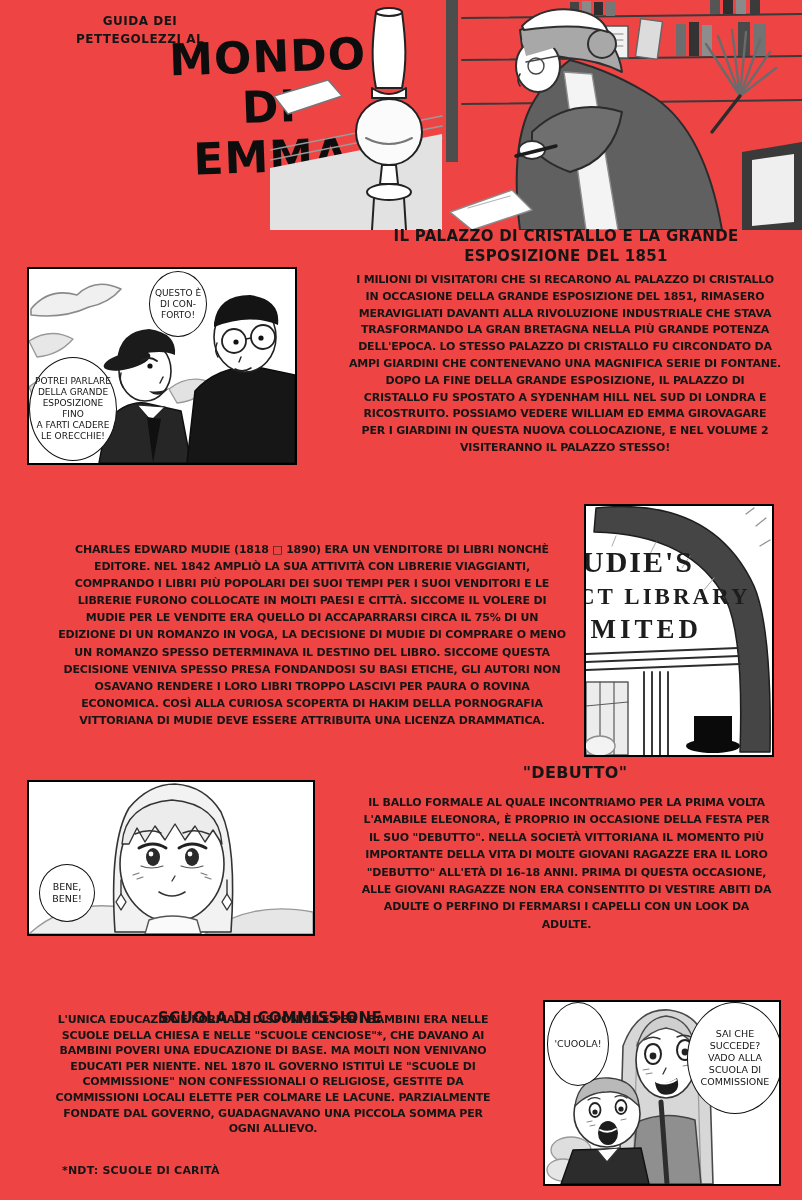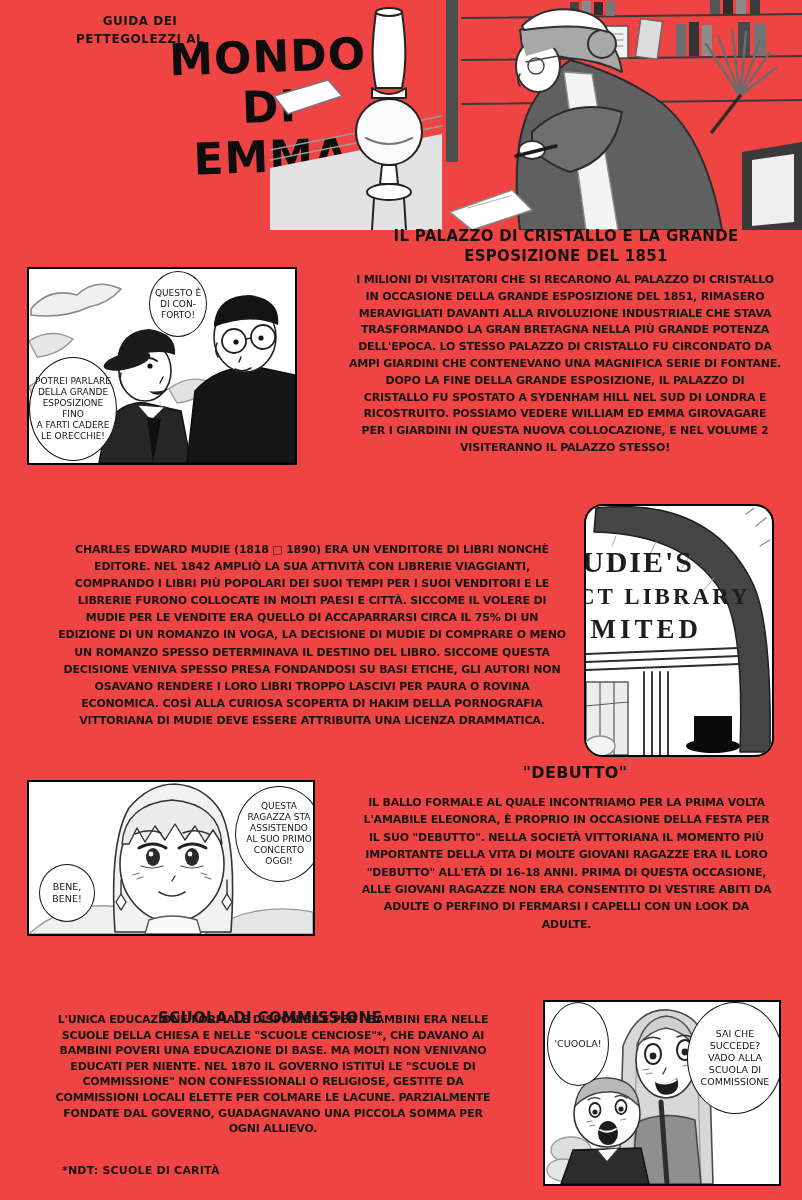--- a/index.html
+++ b/index.html
@@ -179,21 +179,21 @@
 COMPRANDO I LIBRI PIÙ POPOLARI DEI SUOI TEMPI PER I SUOI VENDITORI E LE
 LIBRERIE FURONO COLLOCATE IN MOLTI PAESI E CITTÀ. SICCOME IL VOLERE DI
 MUDIE PER LE VENDITE ERA QUELLO DI ACCAPARRARSI CIRCA IL 75% DI UN
 EDIZIONE DI UN ROMANZO IN VOGA, LA DECISIONE DI MUDIE DI COMPRARE O MENO
 UN ROMANZO SPESSO DETERMINAVA IL DESTINO DEL LIBRO. SICCOME QUESTA
 DECISIONE VENIVA SPESSO PRESA FONDANDOSI SU BASI ETICHE, GLI AUTORI NON
 OSAVANO RENDERE I LORO LIBRI TROPPO LASCIVI PER PAURA O ROVINA
 ECONOMICA. COSÌ ALLA CURIOSA SCOPERTA DI HAKIM DELLA PORNOGRAFIA
 VITTORIANA DI MUDIE DEVE ESSERE ATTRIBUITA UNA LICENZA DRAMMATICA.</div>
 
-  <div class="panel" style="left:584px;top:504px;width:190px;height:253px;border-radius:19px;">
+  <div class="panel" style="left:584px;top:504px;width:190px;height:253px;">
     <svg width="186" height="249" viewBox="0 0 186 249" class="art">
       <g stroke="#8f8f8f" stroke-width="1.2">
         <line x1="160" y1="8" x2="168" y2="2"></line>
           <line x1="170" y1="20" x2="180" y2="12"></line>
         <line x1="174" y1="40" x2="184" y2="34"></line>
       </g>
       <path d="M10,2 Q126,-10 168,80 Q186,122 184,246 L154,246 Q158,132 140,94 Q106,28 8,26 Z" fill="#454545" stroke="#1e1e1e" stroke-width="1.5"></path>
       <g stroke="#aaa" stroke-width="1">
         <line x1="30" y1="30" x2="26" y2="40"></line>
           <line x1="70" y1="36" x2="64" y2="48"></line>
@@ -264,26 +264,20 @@
       <path d="M146,94 L143,99" stroke="#333" stroke-width="1.3" fill="none"></path>
       <path d="M130,110 Q143,118 156,110" fill="none" stroke="#333" stroke-width="1.6"></path>
       <g stroke="#333" stroke-width="1.4" fill="#fff">
         <line x1="92" y1="98" x2="92" y2="112"></line>
           <polygon points="92,112 87,120 92,128 97,120"></polygon>
         <line x1="198" y1="98" x2="198" y2="112"></line>
           <polygon points="198,112 193,120 198,128 203,120"></polygon>
       </g>
       <path d="M120,138 Q143,130 168,138 L172,152 L116,152 Z" fill="#fafafa" stroke="#555" stroke-width="1.4"></path>
     </svg>
-    <div class="bubble" style="left:206px;top:4px;width:88px;height:96px;font-size:9px;line-height:11px;">QUESTA
-RAGAZZA STA
-ASSISTENDO
-AL SUO PRIMO
-CONCERTO
-OGGI!</div>
     <div class="bubble" style="left:10px;top:82px;width:56px;height:58px;font-size:9.5px;line-height:12px;">BENE,
 BENE!</div>
   </div>
 
   <div class="abs comic heading" style="left:25px;top:974px;width:490px;margin-top:34px;">SCUOLA DI COMMISSIONE</div>
   <div class="abs comic body-text" style="left:25px;top:1012px;width:496px;line-height:15.6px;">L'UNICA EDUCAZIONE FORMALE DISPONIBILE PER I BAMBINI ERA NELLE
 SCUOLE DELLA CHIESA E NELLE "SCUOLE CENCIOSE"*, CHE DAVANO AI
 BAMBINI POVERI UNA EDUCAZIONE DI BASE. MA MOLTI NON VENIVANO
 EDUCATI PER NIENTE. NEL 1870 IL GOVERNO ISTITUÌ LE "SCUOLE DI
 COMMISSIONE" NON CONFESSIONALI O RELIGIOSE, GESTITE DA

